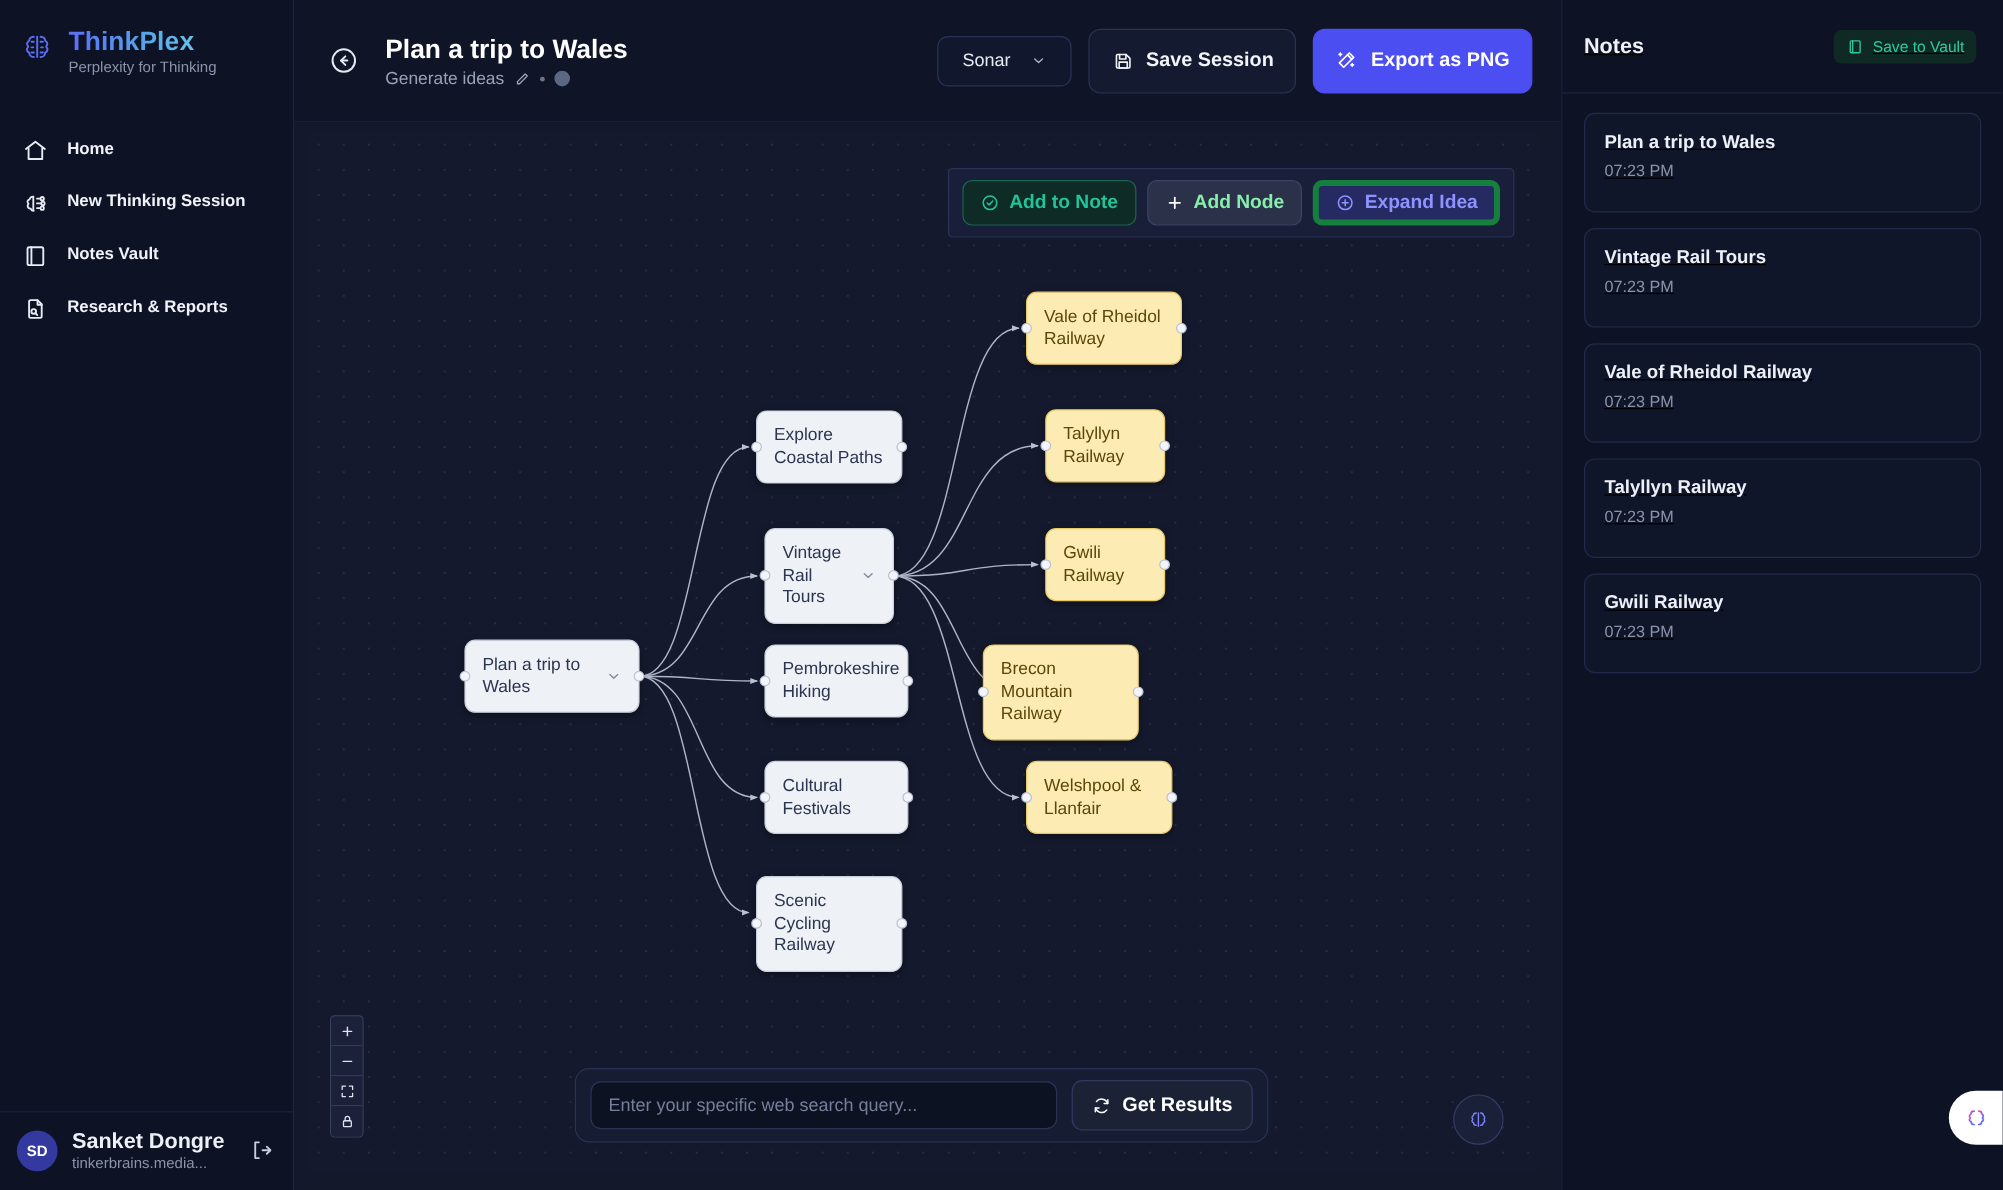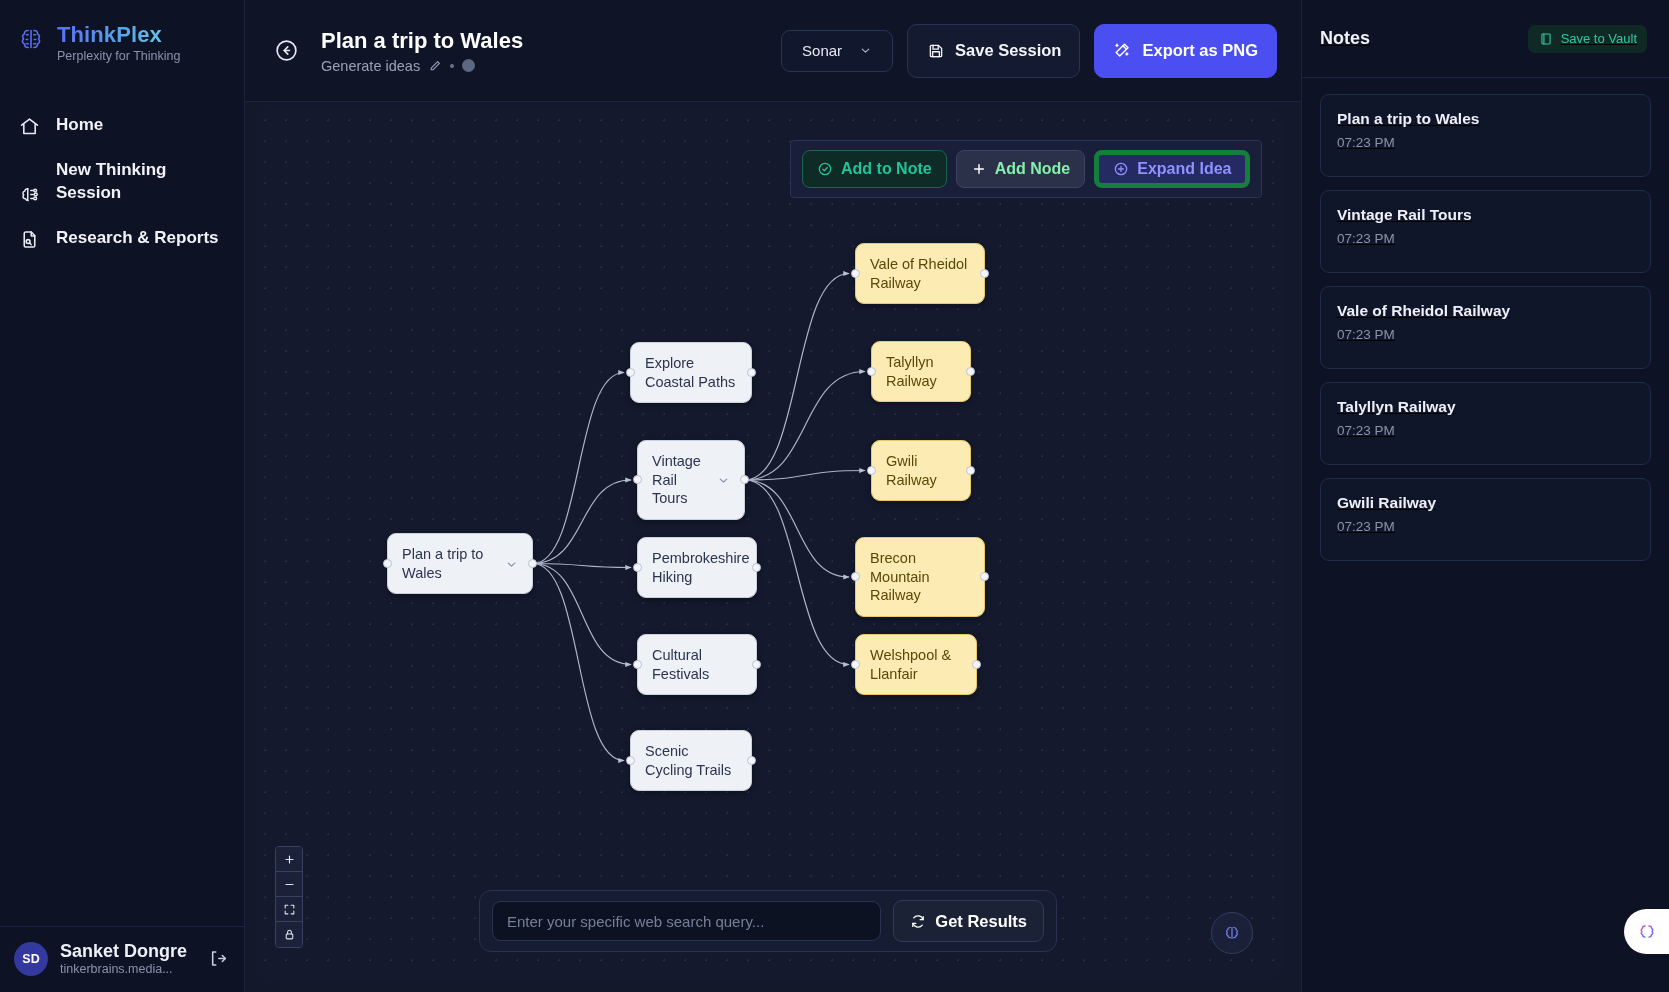--- a/index.html
+++ b/index.html
@@ -27,23 +27,23 @@
   .brand-text .brand-title {
     font-size: 22px; font-weight: bold; letter-spacing: .1px;
     background: linear-gradient(90deg,#5b6ef5 0%,#56a8e8 55%,#6fd0e8 100%);
     -webkit-background-clip: text; background-clip: text; color: transparent;
     line-height: 1.15;
   }
   .brand-sub { font-size: 12.5px; color: #8b93ab; margin-top: 2px; }
 
   .nav { margin-top: 40px; display: flex; flex-direction: column; }
   .nav-item {
-    display: flex; align-items: flex-end; gap: 16px;
+    display: flex; align-items: flex-start; gap: 16px;
     padding: 11px 16px 11px 18px;
-    color: #f0f2f8; font-size: 17px; font-weight: bold;
+    color: #f0f2f8; font-size: 14px; font-weight: bold;
     cursor: pointer; line-height: 1.35;
   }
   .nav-ico { width: 22px; height: 22px; flex: 0 0 22px; display: flex; align-items: center; justify-content: center; }
   .nav-label { flex: 1; }
 
   .user-bar {
     margin-top: auto;
     border-top: 1px solid #1b2340;
     display: flex; align-items: center; gap: 12px;
     padding: 14px 14px 16px 14px;
@@ -273,20 +273,29 @@
           <svg viewBox="0 0 24 24" width="21" height="21" fill="none" stroke="#e8ebf4" stroke-width="1.7" stroke-linecap="round" stroke-linejoin="round">
             <path d="M10 5.5c-2.2 0-3.4 1.4-3.4 2.6-1.3.3-2.1 1.3-2.1 2.4 0 .8.4 1.5.9 1.9-.5.5-.8 1.1-.8 1.9 0 1.5 1.3 2.6 2.9 2.6.4 1.3 1.5 2.1 2.9 2.1"></path>
             <path d="M10 5.5v13"></path>
             <path d="M13.5 7.5h3M13.5 12h3.5M13.5 16.5h3"></path>
             <circle cx="18.5" cy="7.5" r="1.6"></circle>
               <circle cx="19.2" cy="12" r="1.6"></circle>
               <circle cx="18.5" cy="16.5" r="1.6"></circle>
           </svg>
         </span>
         <span class="nav-label">New Thinking Session</span>
+      </div>
+      <div class="nav-item">
+        <span class="nav-ico">
+          <svg viewBox="0 0 24 24" width="21" height="21" fill="none" stroke="#e8ebf4" stroke-width="1.8" stroke-linecap="round" stroke-linejoin="round">
+            <rect x="4.5" y="3.5" width="15" height="17" rx="1.6"></rect>
+              <path d="M8.2 3.5v17"></path>
+          </svg>
+        </span>
+        <span class="nav-label">Notes Vault</span>
       </div>
       <div class="nav-item">
         <span class="nav-ico">
           <svg viewBox="0 0 24 24" width="21" height="21" fill="none" stroke="#e8ebf4" stroke-width="1.8" stroke-linecap="round" stroke-linejoin="round">
             <path d="M14 3.5H7.5A1.5 1.5 0 0 0 6 5v14a1.5 1.5 0 0 0 1.5 1.5h9A1.5 1.5 0 0 0 18 19V7.5z"></path>
             <path d="M14 3.5V8h4"></path>
               <circle cx="10.4" cy="14.3" r="2.2"></circle>
               <path d="M12.1 16l1.7 1.8"></path>
           </svg>
         </span>
@@ -444,39 +453,39 @@
               <span class="ntext">Pembrokeshire Hiking</span>
               <span class="port r"></span>
             </div>
             <div class="node node-idea" style="left: 382px; top: 524px; width: 120px; min-height: 54px;">
               <span class="port l"></span>
               <span class="ntext">Cultural Festivals</span>
               <span class="port r"></span>
             </div>
             <div class="node node-idea" style="left: 375px; top: 620px; width: 122px; min-height: 54px;">
               <span class="port l"></span>
-              <span class="ntext">Scenic Cycling Trails</span>
+              <span class="ntext">Scenic Cycling Railway</span>
               <span class="port r"></span>
             </div>
             <div class="node node-sub" style="left: 600px; top: 133px; width: 130px; min-height: 54px;">
               <span class="port l"></span>
               <span class="ntext">Vale of Rheidol Railway</span>
               <span class="port r"></span>
             </div>
             <div class="node node-sub" style="left: 616px; top: 231px; width: 100px; min-height: 54px;">
               <span class="port l"></span>
               <span class="ntext">Talyllyn Railway</span>
               <span class="port r"></span>
             </div>
             <div class="node node-sub" style="left: 616px; top: 330px; width: 100px; min-height: 42px;">
               <span class="port l"></span>
               <span class="ntext">Gwili Railway</span>
               <span class="port r"></span>
             </div>
-            <div class="node node-sub" style="left: 600px; top: 427px; width: 130px; min-height: 54px;">
+            <div class="node node-sub" style="left: 564px; top: 427px; width: 130px; min-height: 54px;">
               <span class="port l"></span>
               <span class="ntext">Brecon Mountain Railway</span>
               <span class="port r"></span>
             </div>
             <div class="node node-sub" style="left: 600px; top: 524px; width: 122px; min-height: 54px;">
               <span class="port l"></span>
               <span class="ntext">Welshpool &amp; Llanfair</span>
               <span class="port r"></span>
             </div>
           </div>

